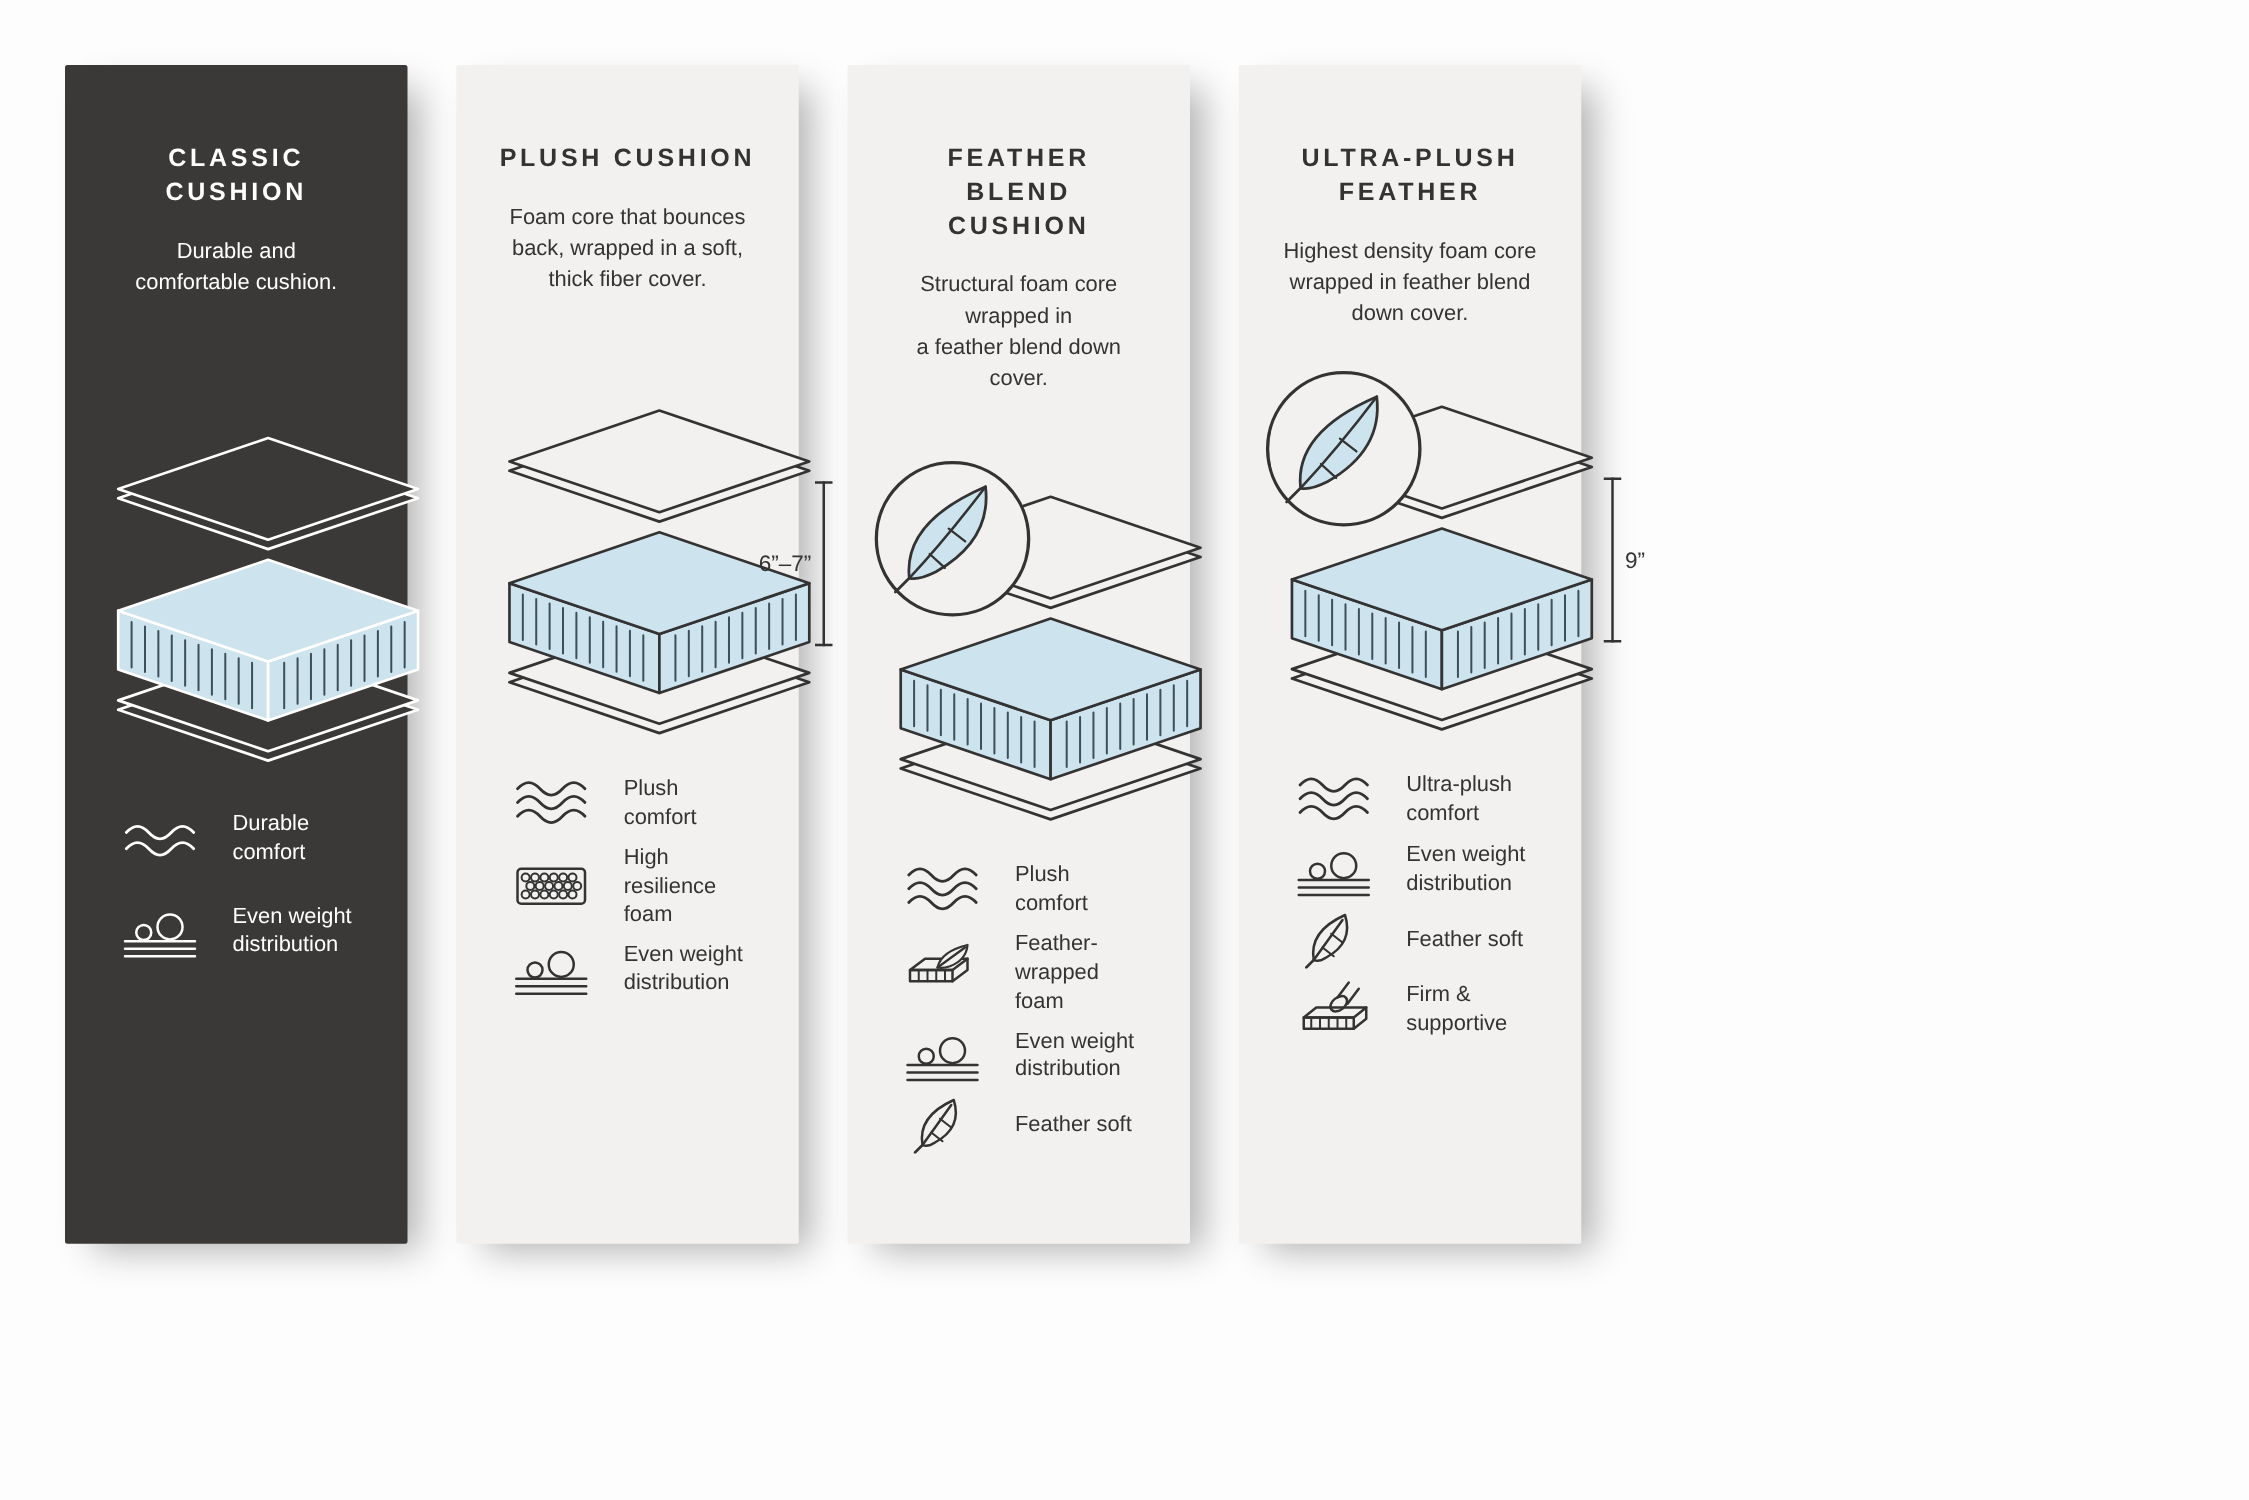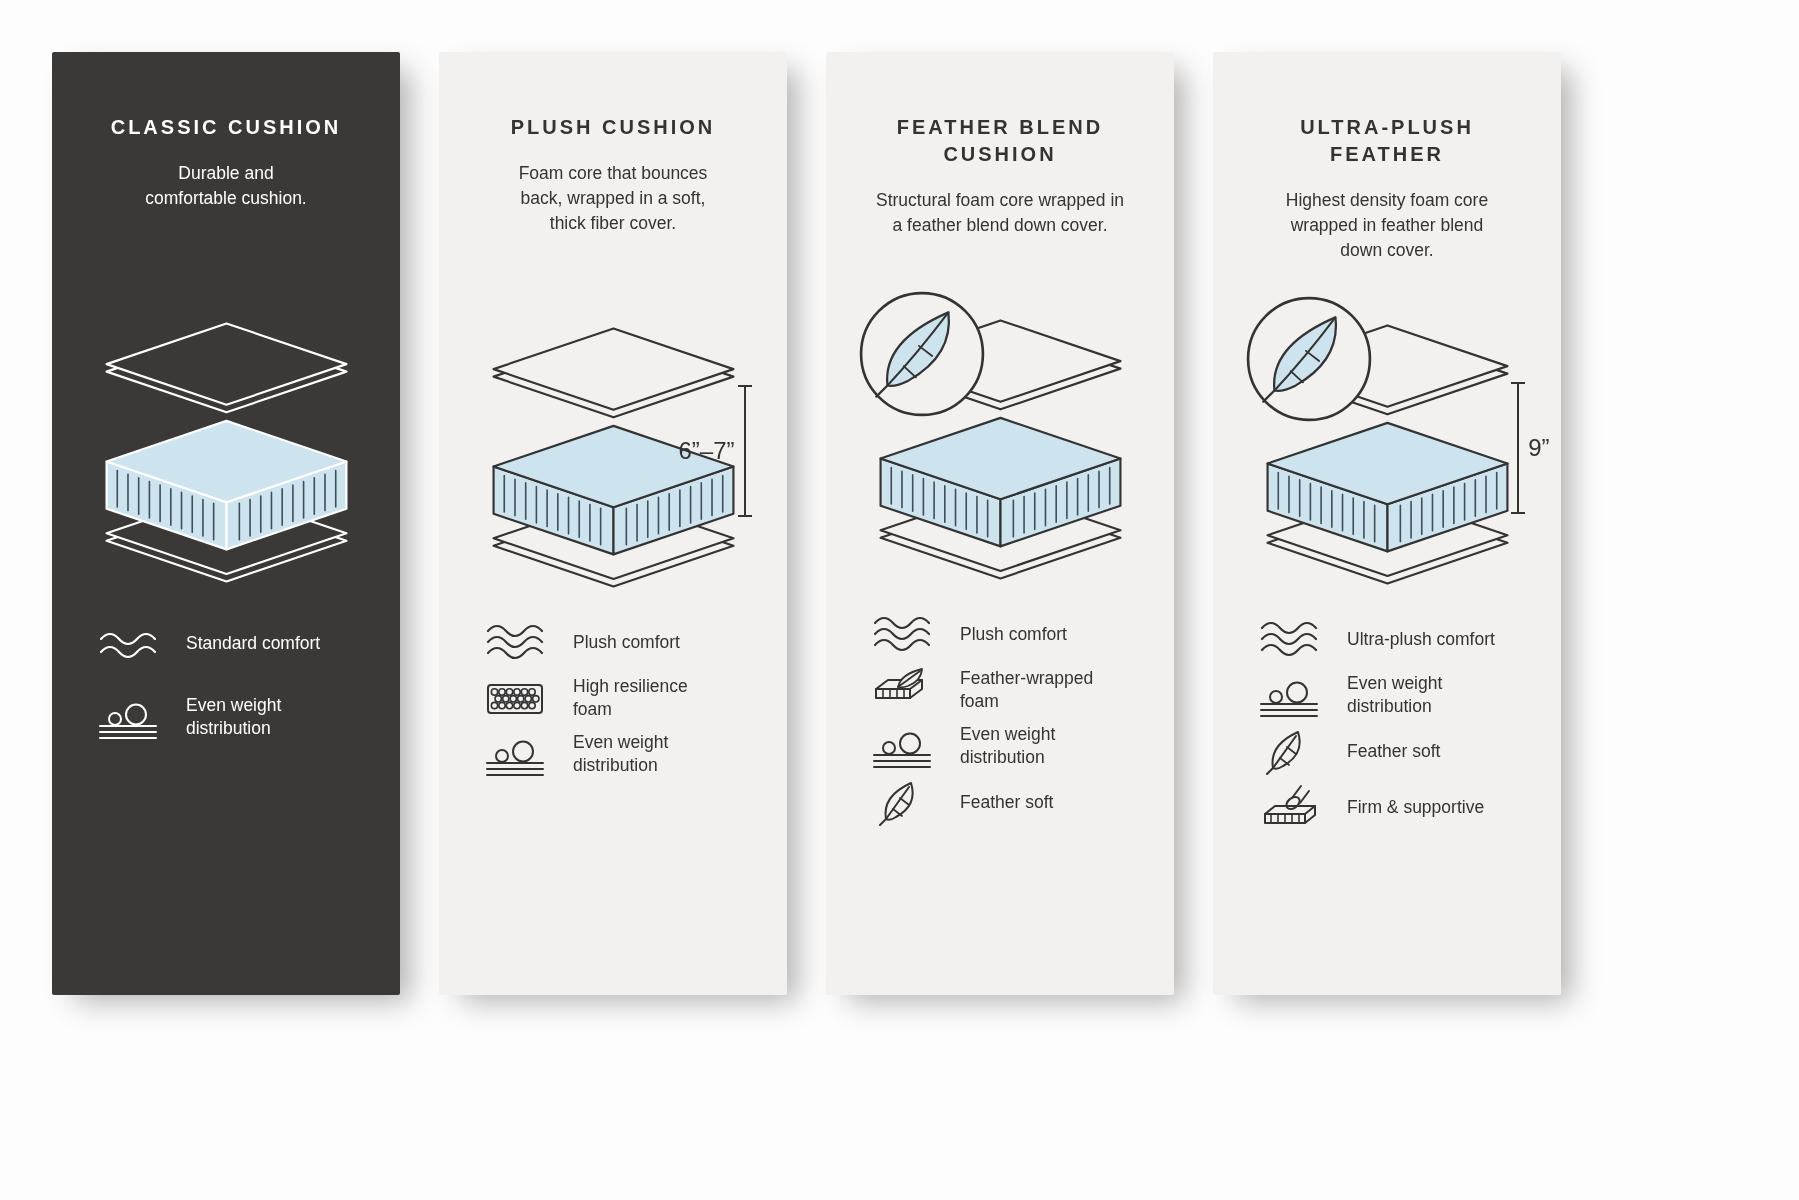--- a/index.html
+++ b/index.html
@@ -9,21 +9,21 @@
     font-family: "Liberation Sans", "DejaVu Sans", sans-serif;
     overflow: hidden;
   }
   .board {
     display: flex;
     align-items: flex-start;
     gap: 39px;
     padding: 52px 0 0 52px;
   }
   .card {
-    width: 348px;
+    width: 274px;
     height: 943px;
     padding: 62px 34px 40px;
     position: relative;
     background: var(--card-bg);
     color: var(--fg);
     --cushion-fill: #cde3ed;
     box-shadow: 16px 12px 28px -6px rgba(0,0,0,0.30);
     border-radius: 2px;
   }
   .card.dark  { --card-bg: #3b3937; --fg: #ffffff; }
@@ -83,21 +83,21 @@
   }
   .dim-line::before, .dim-line::after {
     content: "";
     position: absolute;
     left: -6px;
     width: 14px; height: 2px;
     background: currentColor;
   }
   .dim-line::before { top: 0; }
   .dim-line::after  { bottom: 0; }
-  .dim-label { font-size: 24px; white-space: nowrap; }
+  .dim-label { font-size: 18px; white-space: nowrap; }
 
   .features {
     list-style: none;
     margin-top: 26px;
     padding-left: 10px;
     display: flex;
     flex-direction: column;
     gap: 8px;
   }
   .card.c1 .features { margin-top: 32px; gap: 26px; }
@@ -238,21 +238,21 @@
     <div class="diagram">
       <svg class="cushion-svg" viewBox="30 0 240 250">
           <use href="#sym-cushion"></use>
         </svg>
     </div>
     <ul class="features">
       <li class="feature">
         <svg class="feat-icon" viewBox="0 0 64 48">
             <use href="#sym-waves2"></use>
           </svg>
-        <span class="feat-label">Standard comfort</span>
+        <span class="feat-label">Durable comfort</span>
       </li>
       <li class="feature">
         <svg class="feat-icon" viewBox="0 0 64 48">
             <use href="#sym-weight"></use>
           </svg>
         <span class="feat-label">Even weight
 distribution</span>
       </li>
     </ul>
   </section>

